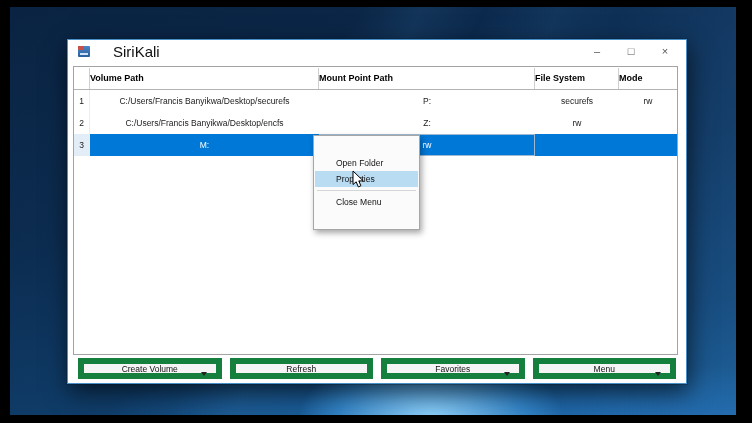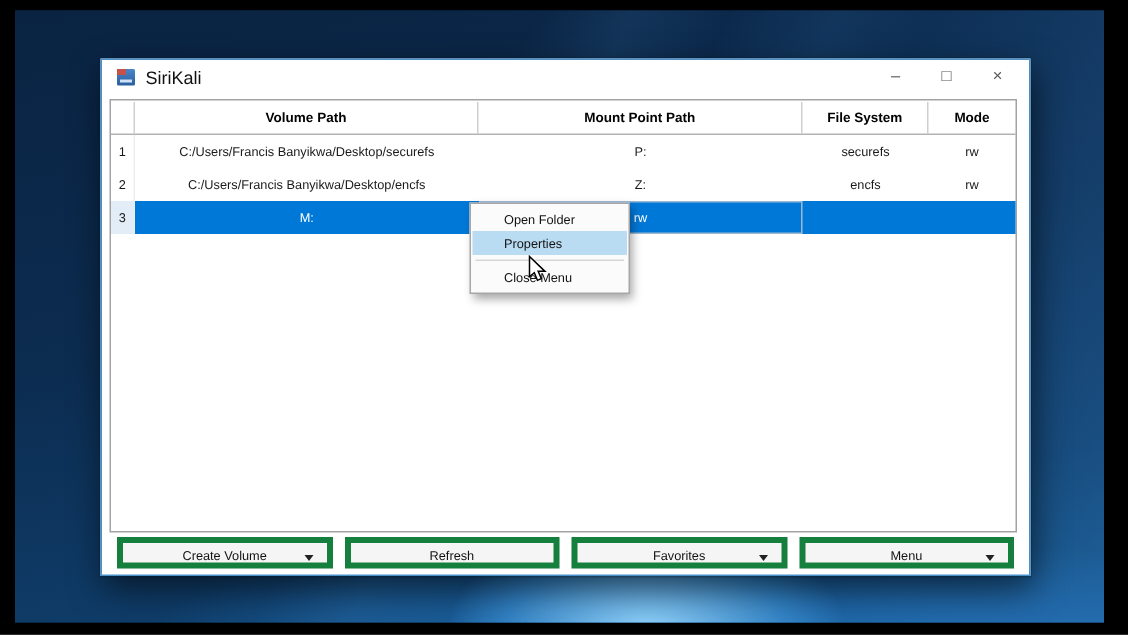--- a/index.html
+++ b/index.html
@@ -16,45 +16,45 @@
       linear-gradient(170deg, #0a2342 0%, #0c2c50 45%, #0f3c68 78%, #145589 100%);}
   
   .window{position:absolute;left:67px;top:39px;width:618px;height:343px;background:#fff;
           border:1px solid var(--win-border,#4a90c8);
           box-shadow:2px 8px 22px rgba(0,0,0,.6), 0 0 0 1px rgba(0,30,60,.25);}
   .titlebar{position:absolute;left:0;top:0;right:0;height:23px;background:#fff;display:flex;align-items:center;}
   .app-icon{width:12px;height:11px;margin-left:10px;position:relative;display:inline-block;
             background:linear-gradient(180deg,#4a86c8 0%,#2a5e9e 100%);border-radius:1px;}
   .app-icon::before{content:"";position:absolute;left:0;top:0;width:6px;height:4px;background:#c4524a;}
   .app-icon::after{content:"";position:absolute;left:2px;bottom:2px;width:8px;height:2px;background:#cfe2f5;}
-  .title{margin-left:7px;font-size:12px;color:#111;}
+  .title{margin-left:23px;font-size:15px;color:#111;}
   .tspace{flex:1;}
   .winbtn{width:34px;text-align:center;font-size:11px;color:#555;line-height:23px;cursor:default;}
   .winbtn.close{margin-right:4px;}
   
   .vtable{position:absolute;left:5px;top:26px;width:603px;height:287px;border:1px solid #a3a3a3;background:#fff;}
   .thead,.trow{display:grid;grid-template-columns:16px 229px 216px 84px 1fr;height:22px;align-items:center;}
   .thead{border-bottom:1px solid #b3b3b3;}
-  .th{font-size:9px;font-weight:bold;color:#000;text-align:center;line-height:21px;height:21px;border-right:1px solid #cfcfcf;}
+  .th{font-size:9px;font-weight:bold;color:#000;line-height:21px;height:21px;border-right:1px solid #cfcfcf;}
   .th:last-child{border-right:none;}
   .td{font-size:8.5px;color:#1a1a1a;text-align:center;white-space:nowrap;overflow:hidden;line-height:22px;height:22px;}
   .td.num{border-right:1px solid #ededed;background:#fff;}
   .trow.selected{background:var(--sel,#0078d7);}
   .trow.selected .td{color:#fff;}
   .trow.selected .td.num{background:#e3edf8;color:#1a1a1a;}
   .trow.selected .td.mode{box-shadow:inset 0 0 0 1px #9db9d2;}
   
   .btnbar{position:absolute;left:10px;right:10px;bottom:4px;height:21px;display:flex;gap:8px;}
-  .btn{flex:1;position:relative;background:#f5f5f5;border:4px solid #15803d;font-family:inherit;
-       font-size:8.5px;color:#111;display:flex;align-items:flex-end;justify-content:center;padding:0;cursor:default;}
+  .btn{flex:1;position:relative;background:#f5f5f5;border:6px solid #15803d;font-family:inherit;
+       font-size:8.5px;color:#111;display:flex;align-items:center;justify-content:center;padding:0;cursor:default;}
   .arrow{position:absolute;right:9px;top:8px;width:0;height:0;
          border-left:3.5px solid transparent;border-right:3.5px solid transparent;border-top:4px solid #222;}
   
   .cmenu{position:absolute;left:313px;top:135px;width:103px;background:#fbfbfb;border:1px solid #a6a6a6;
-         box-shadow:2px 3px 6px rgba(0,0,0,.35);padding:2px 1px;z-index:10;}
+         box-shadow:2px 3px 6px rgba(0,0,0,.35);padding:19px 1px;z-index:10;}
   .mitem{height:16px;line-height:16px;padding-left:21px;font-size:8.5px;color:#111;white-space:nowrap;}
   .mitem.highlighted{background:var(--menu-hl,#b9dcf3);}
   .msep{height:1px;background:#d6d6d6;margin:3px 2px;}
   
   .cursor{position:absolute;left:352px;top:170px;z-index:20;pointer-events:none;}
 </style>
 </head>
 <body>
 
 <div class="screen">
@@ -83,21 +83,20 @@
             <span class="td num">1</span>
             <span class="td vol">C:/Users/Francis Banyikwa/Desktop/securefs</span>
             <span class="td mnt">P:</span>
             <span class="td fs">securefs</span>
             <span class="td mode">rw</span>
           </div>
           <div class="trow">
             <span class="td num">2</span>
             <span class="td vol">C:/Users/Francis Banyikwa/Desktop/encfs</span>
             <span class="td mnt">Z:</span>
-            <span class="td fs">encfs</span>
             <span class="td mode">rw</span>
           </div>
           <div class="trow selected">
             <span class="td num">3</span>
             <span class="td mnt">M:</span>
             <span class="td mode">rw</span>
           </div>
         </div>
     </div>
 

